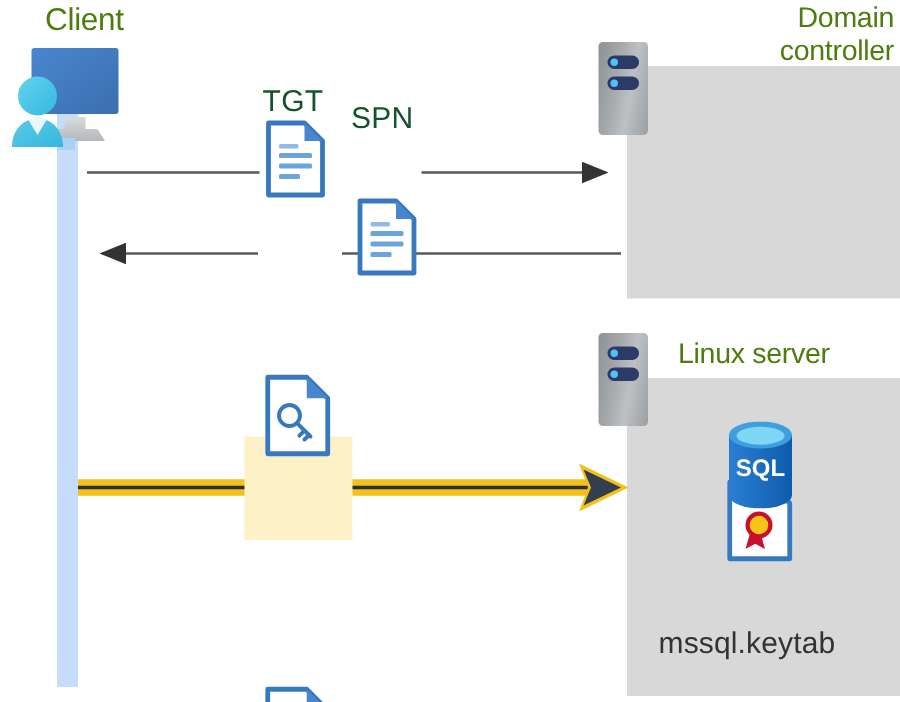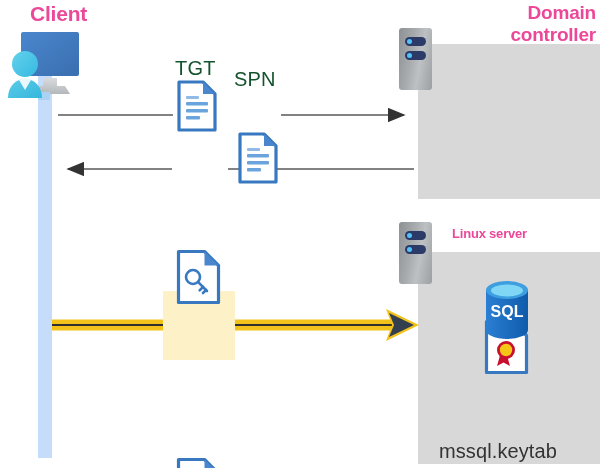--- a/index.html
+++ b/index.html
@@ -2,28 +2,28 @@
 <html><head>
 <meta charset="utf-8">
 <style>
   html,body{margin:0;padding:0;background:#ffffff;}
   body{width:600px;height:468px;position:relative;overflow:hidden;
        font-family:"Liberation Sans","DejaVu Sans",sans-serif;}
   .stage{position:absolute;left:0;top:0;width:600px;height:468px;}
   .abs{position:absolute;}
 
   
-  .title-bold{font-weight:bold;color:#ec4899;line-height:1.18;}
+  .title-bold{font-weight:normal;color:#4d7c0f;line-height:1.18;}
   #client-title{left:30px;top:2px;font-size:21px;letter-spacing:-.2px;}
   #dc-title{left:456px;top:2px;font-size:19px;width:140px;letter-spacing:-.2px;text-align:right;}
-  #linux-title{left:452px;top:226px;font-size:13px;letter-spacing:-.2px;}
+  #linux-title{left:452px;top:226px;font-size:19px;letter-spacing:-.2px;}
   .doc-label{font-size:20px;color:#14532d;letter-spacing:.2px;}
   #tgt-label{left:175px;top:57px;}
   #spn-label{left:234px;top:68px;}
-  #keytab-label{left:439px;top:418px;font-size:20px;color:#333;letter-spacing:.1px;margin-top:22px;}
+  #keytab-label{left:439px;top:418px;font-size:20px;color:#333;letter-spacing:.1px;}
 
   
   .panel{background:#d8d8d8;}
   #dc-panel{left:418px;top:44px;width:182px;height:155px;}
   #linux-panel{left:418px;top:252px;width:182px;height:212px;}
 
   
   #lifeline{left:38px;top:60px;width:14px;height:398px;background:#c5ddfa;}
 
   

